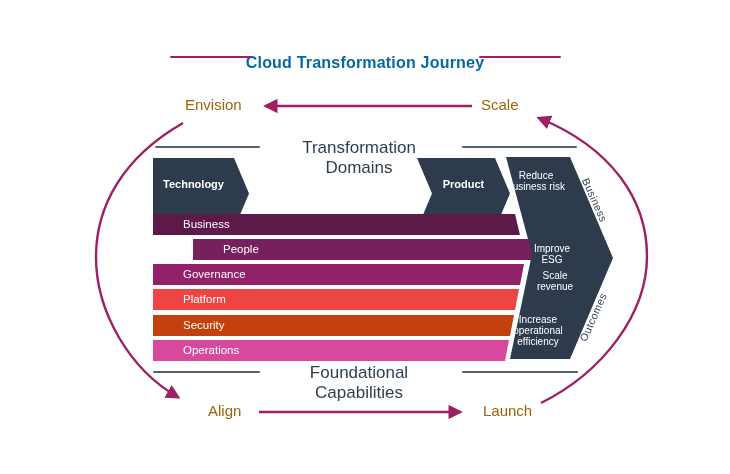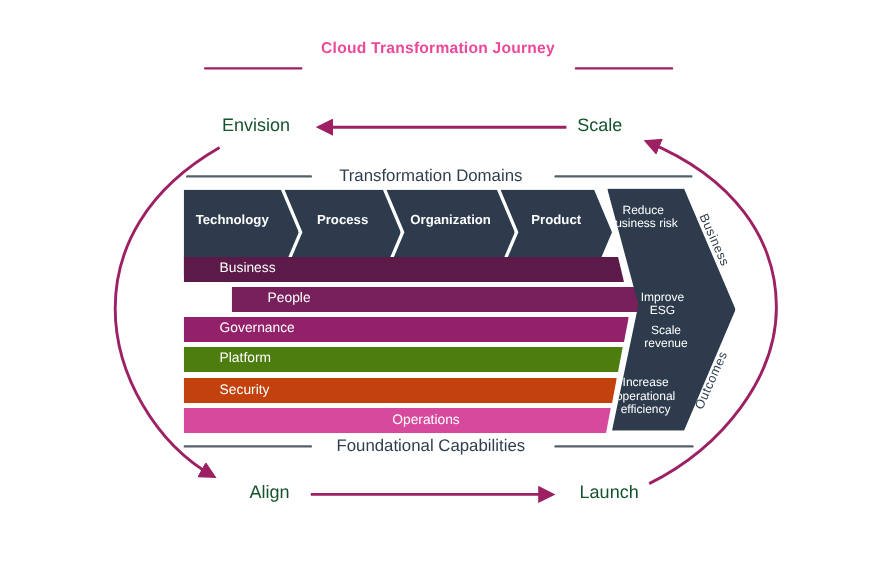--- a/index.html
+++ b/index.html
@@ -5,36 +5,36 @@
   html,body{margin:0;padding:0;background:#ffffff;}
   .canvas{
     position:relative;width:730px;height:474px;background:#ffffff;overflow:hidden;
     font-family:"Liberation Sans","DejaVu Sans",sans-serif;
   }
   .abs{position:absolute;}
   svg.deco{position:absolute;left:0;top:0;width:730px;height:474px;pointer-events:none;}
 
   
   .title{
-    left:0;right:0;top:32px;text-align:center;
-    font-size:13px;font-weight:bold;color:#ec4899;letter-spacing:.2px;
+    left:0;right:0;top:54px;text-align:center;
+    font-size:16px;font-weight:bold;color:#0369a1;letter-spacing:.2px;
   }
   .title-line{top:56px;height:2px;background:#9d2063;border-radius:1px;}
   .title-line.l{left:170px;width:82px;}
   .title-line.r{left:479px;width:82px;}
 
   
-  .stage{font-size:15px;color:#14532d;}
+  .stage{font-size:15px;color:#a16207;}
   .stage.envision{left:185px;top:96px;}
   .stage.scale{left:481px;top:96px;}
   .stage.align{left:208px;top:402px;}
   .stage.launch{left:483px;top:402px;}
 
   
-  .section-heading{font-size:14px;color:#2f3e4d;text-align:center;width:170px;}
+  .section-heading{font-size:17px;color:#2f3e4d;text-align:center;width:170px;}
   .heading-td{left:274px;top:138px;}
   .heading-fc{left:274px;top:363px;}
   .gray-line{height:2px;background:#55606b;border-radius:1px;}
   .td-line-l{left:155px;top:146px;width:105px;}
   .td-line-r{left:462px;top:146px;width:115px;}
   .fc-line-l{left:153px;top:371px;width:107px;}
   .fc-line-r{left:462px;top:371px;width:116px;}
 
   
   .chev{
@@ -108,30 +108,28 @@
   <div class="abs stage envision">Envision</div>
   <div class="abs stage scale">Scale</div>
   <div class="abs stage align">Align</div>
   <div class="abs stage launch">Launch</div>
 
   <div class="abs section-heading heading-td">Transformation Domains</div>
   <div class="abs gray-line td-line-l"></div>
   <div class="abs gray-line td-line-r"></div>
 
   <div class="abs chev first c1" style="background: rgb(45, 59, 77);">Technology</div>
-  <div class="abs chev mid c2" style="background: rgb(45, 59, 77);">Process</div>
-  <div class="abs chev mid c3" style="background: rgb(45, 59, 77);">Organization</div>
   <div class="abs chev mid c4" style="background: rgb(45, 59, 77);">Product</div>
 
   <div class="abs bar b1" style="background: rgb(92, 26, 73);">Business</div>
   <div class="abs bar b2" style="background: rgb(119, 32, 91); margin-left: 40px;">People</div>
   <div class="abs bar b3" style="background: rgb(147, 33, 106);">Governance</div>
-  <div class="abs bar b4" style="background: #4d7c0f;">Platform</div>
+  <div class="abs bar b4" style="background: #ef4444;">Platform</div>
   <div class="abs bar b5" style="background: #c2410c;">Security</div>
-  <div class="abs bar b6" style="background: rgb(215, 73, 156); text-align: center;">Operations</div>
+  <div class="abs bar b6" style="background: rgb(215, 73, 156);">Operations</div>
 
   <div class="abs big-arrow" style="background: rgb(45, 59, 77);">
     <div class="outcome o1">Reduce business risk</div>
     <div class="outcome o2">Improve ESG</div>
     <div class="outcome o3">Scale revenue</div>
     <div class="outcome o4">Increase operational efficiency</div>
   </div>
 
   <div class="abs edge-label business">Business</div>
   <div class="abs edge-label outcomes">Outcomes</div>

